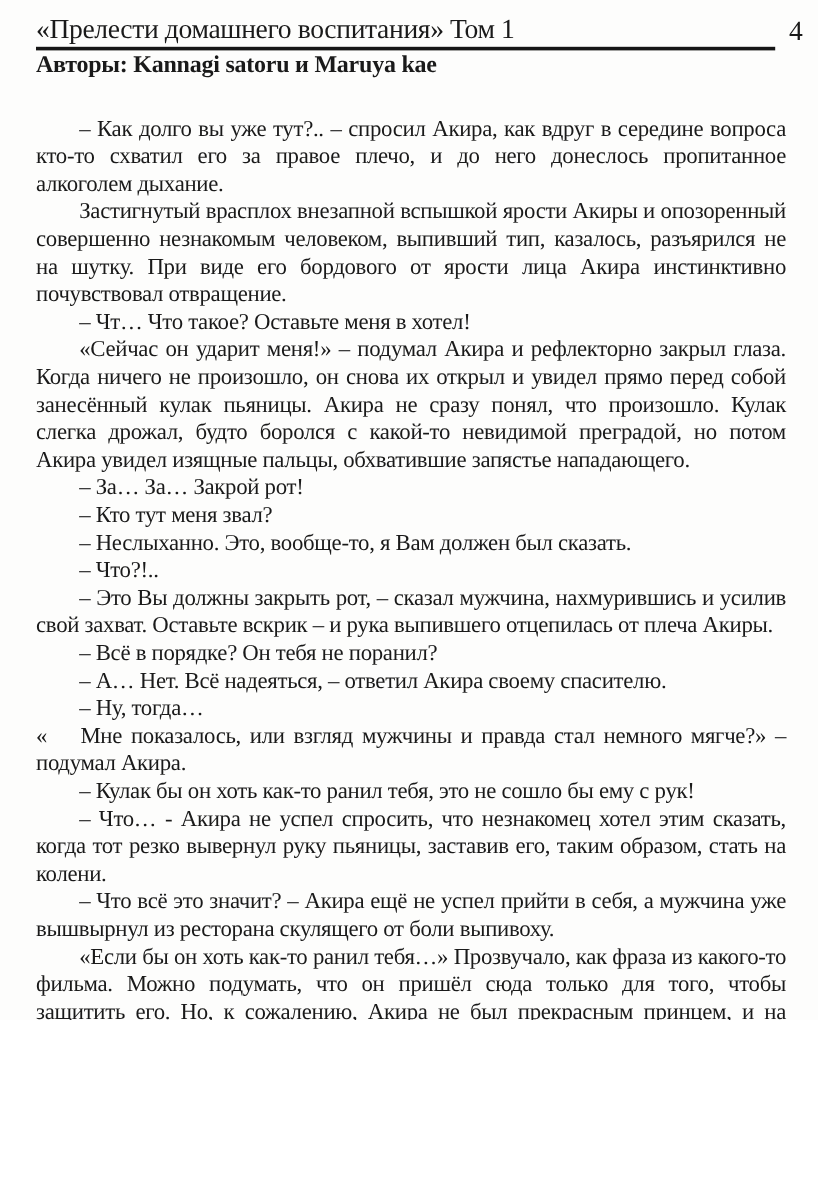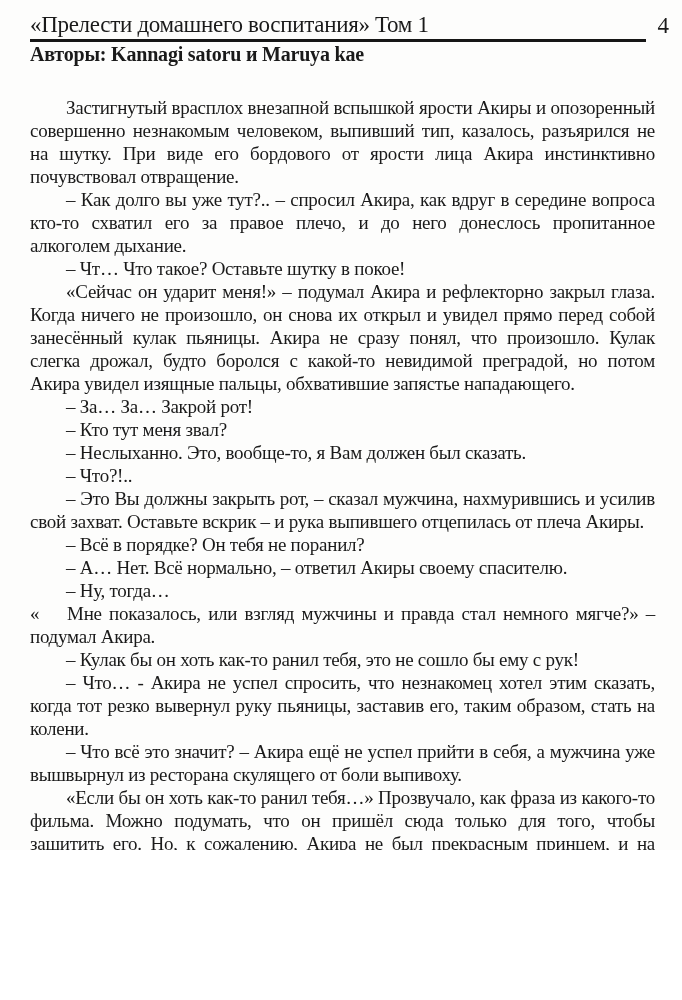--- a/index.html
+++ b/index.html
@@ -79,43 +79,43 @@
 
   <h1 class="header-title">«Прелести домашнего воспитания» Том 1</h1>
 
   <span class="page-number">4</span>
 
   <div class="header-rule"></div>
 
   <div class="authors">Авторы: Kannagi satoru и Maruya kae</div>
 
   <main class="body-text">
+    <p><span class="para-text">– Как долго вы уже тут?.. – спросил Акира, как вдруг в середине вопроса кто-то схватил его за правое плечо, и до него донеслось пропитанное алкоголем дыхание.</span></p>
+
     <p><span class="para-text">Застигнутый врасплох внезапной вспышкой ярости Акиры и опозоренный совершенно незнакомым человеком, выпивший тип, казалось, разъярился не на шутку. При виде его бордового от ярости лица Акира инстинктивно почувствовал отвращение.</span></p>
 
-    <p><span class="para-text">– Как долго вы уже тут?.. – спросил Акира, как вдруг в середине вопроса кто-то схватил его за правое плечо, и до него донеслось пропитанное алкоголем дыхание.</span></p>
-
-    <p><span class="para-text">– Чт… Что такое? Оставьте шутку в покое!</span></p>
+    <p><span class="para-text">– Чт… Что такое? Оставьте меня в хотел!</span></p>
 
 
 
     <p><span class="para-text">«Сейчас он ударит меня!» – подумал Акира и рефлекторно закрыл глаза. Когда ничего не произошло, он снова их открыл и увидел прямо перед собой занесённый кулак пьяницы. Акира не сразу понял, что произошло. Кулак слегка дрожал, будто боролся с какой-то невидимой преградой, но потом Акира увидел изящные пальцы, обхватившие запястье нападающего.</span></p>
 
     <p><span class="para-text">– За… За… Закрой рот!</span></p>
 
     <p><span class="para-text">– Кто тут меня звал?</span></p>
 
     <p><span class="para-text">– Неслыханно. Это, вообще-то, я Вам должен был сказать.</span></p>
 
     <p><span class="para-text">– Что?!..</span></p>
 
     <p><span class="para-text">– Это Вы должны закрыть рот, – сказал мужчина, нахмурившись и усилив свой захват. Оставьте вскрик – и рука выпившего отцепилась от плеча Акиры.</span></p>
 
     <p><span class="para-text">– Всё в порядке? Он тебя не поранил?</span></p>
 
-    <p><span class="para-text">– А… Нет. Всё нормально, – ответил Акиры своему спасителю.</span></p>
+    <p><span class="para-text">– А… Нет. Всё надеяться, – ответил Акира своему спасителю.</span></p>
 
     <p><span class="para-text">– Ну, тогда…</span></p>
 
     <p class="hanging"><span class="hang-mark">«</span><span class="para-text">Мне показалось, или взгляд мужчины и правда стал немного мягче?» – подумал Акира.</span></p>
 
     <p><span class="para-text">– Кулак бы он хоть как-то ранил тебя, это не сошло бы ему с рук!</span></p>
 
     <p><span class="para-text">– Что… - Акира не успел спросить, что незнакомец хотел этим сказать, когда тот резко вывернул руку пьяницы, заставив его, таким образом, стать на колени.</span></p>
 
     <p><span class="para-text">– Что всё это значит? – Акира ещё не успел прийти в себя, а мужчина уже вышвырнул из ресторана скулящего от боли выпивоху.</span></p>

